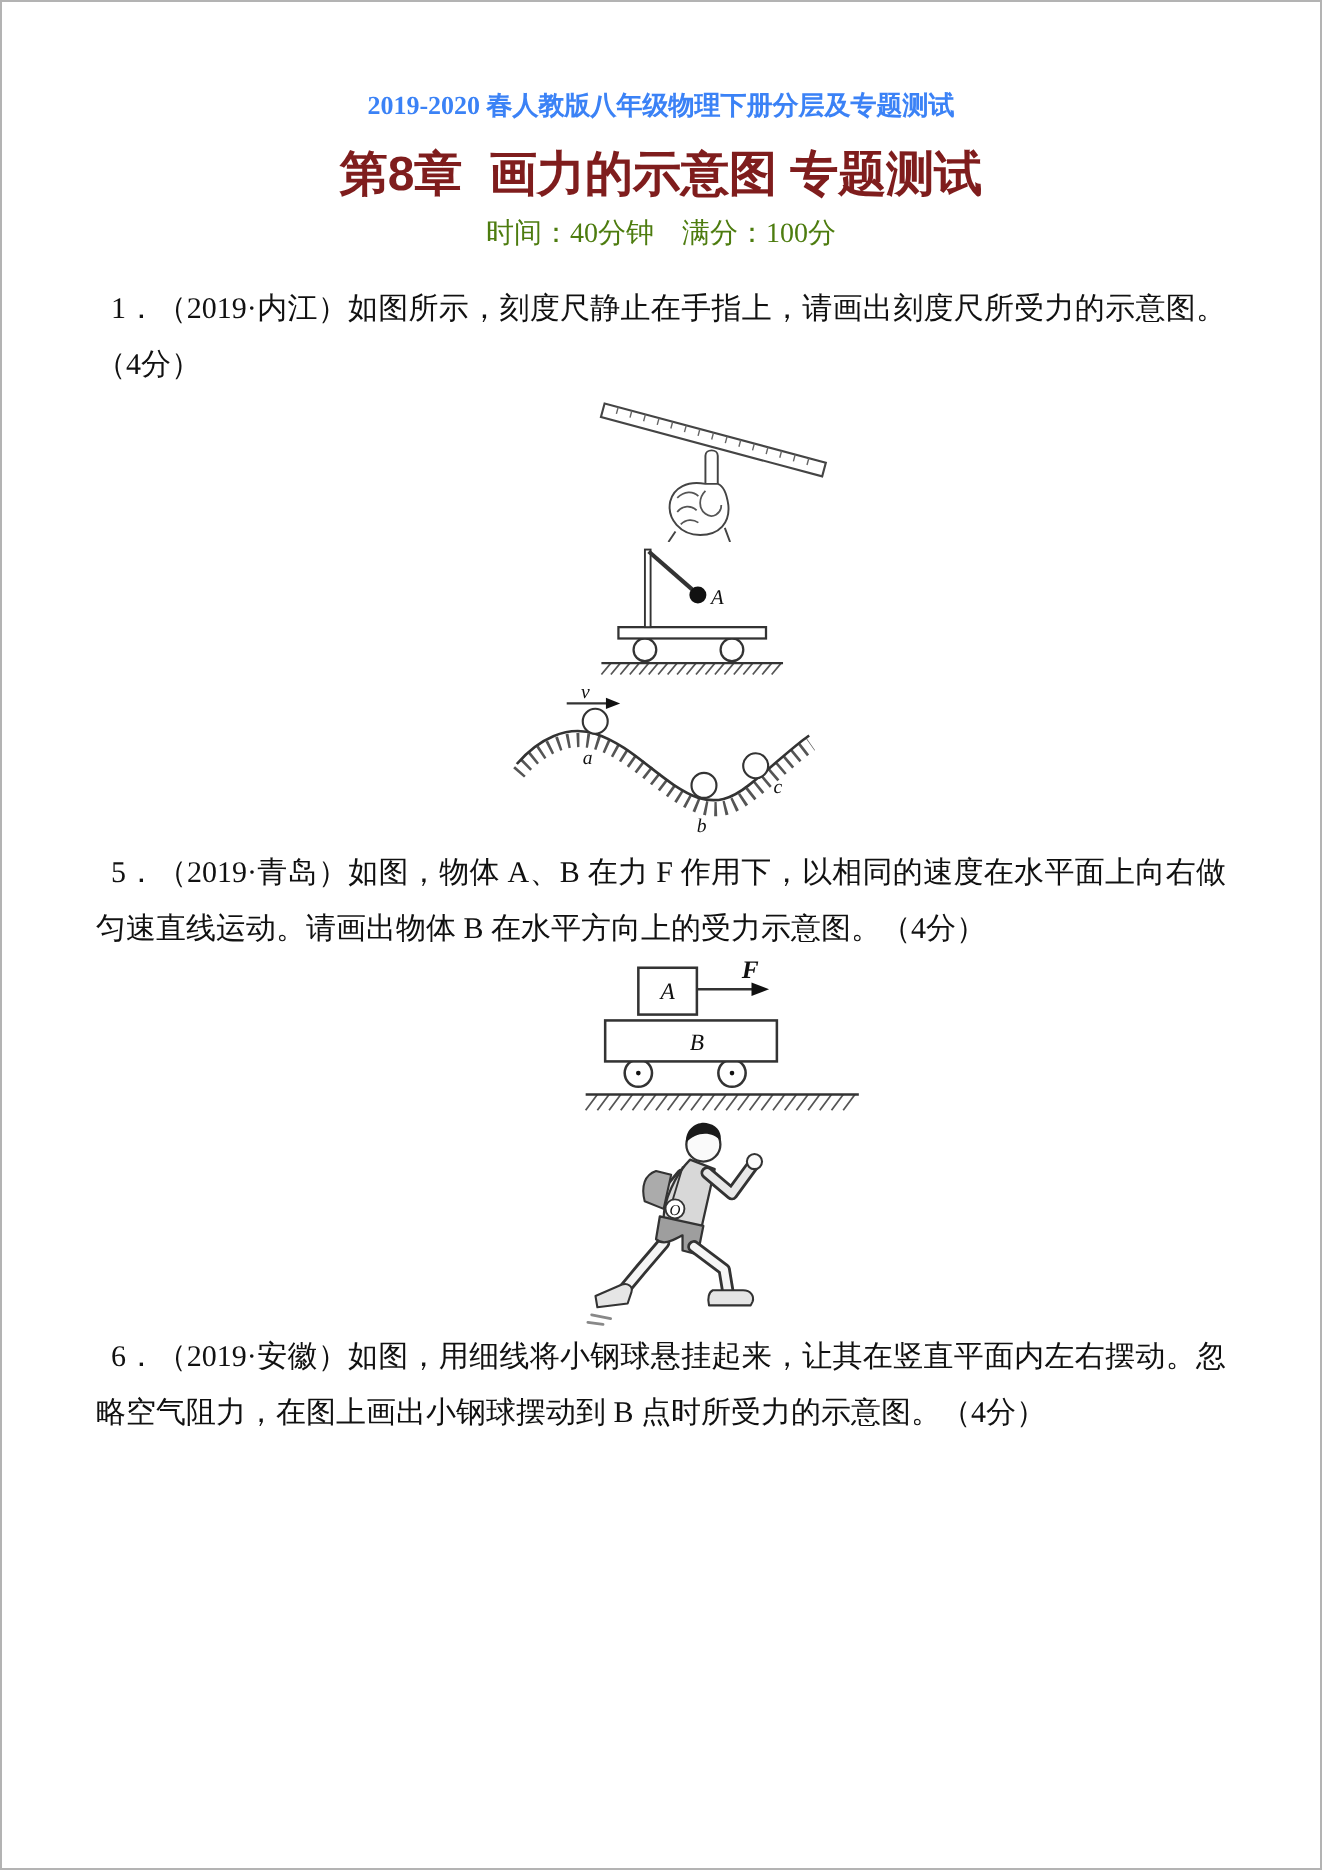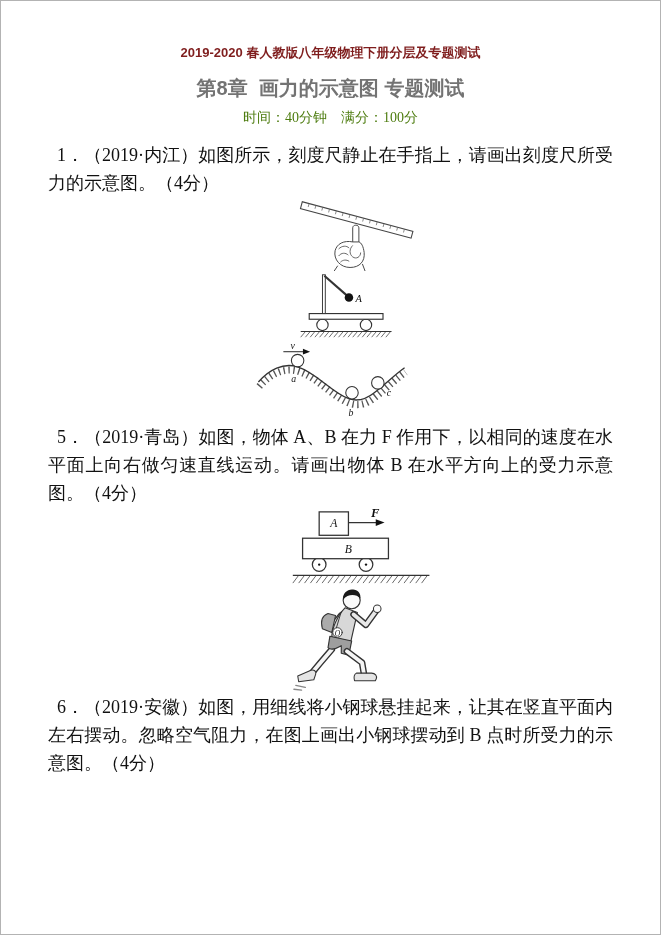--- a/index.html
+++ b/index.html
@@ -3,35 +3,35 @@
 <meta charset="utf-8">
 <style>
   html,body{margin:0;padding:0;}
   body{
     width:661px;height:935px;box-sizing:border-box;
     background:#ffffff;border:1px solid #b3b3b3;
     font-family:"Liberation Serif",serif;color:#1a1a1a;
   }
   .sheet{padding:44px 47px 0 47px;}
   .course-header{
-    text-align:center;color:#7f1d1d;font-weight:bold;
-    font-family:Liberation Sans, sans-serif;
+    text-align:center;color:#3b82f6;font-weight:bold;
+    font-family:Liberation Serif, serif;
     font-size:13px;line-height:16px;white-space:pre-wrap;
   }
   .page-title{
-    margin:14px 0 0 0;text-align:center;color:#737373;font-weight:bold;
+    margin:14px 0 0 0;text-align:center;color:#7f1d1d;font-weight:bold;
     font-family:"Liberation Sans",sans-serif;
-    font-size:20px;line-height:26px;white-space:pre-wrap;
+    font-size:24px;line-height:26px;white-space:pre-wrap;
   }
   .meta{
     margin-top:6px;text-align:center;color:#4d7c0f;
     font-size:14px;line-height:22px;white-space:pre-wrap;
   }
   p.q{
-    margin:0;font-size:18px;line-height:28px;color:#111;
+    margin:0;font-size:15px;line-height:28px;color:#111;
     text-indent:0.5em;text-align:justify;white-space:pre-wrap;
   }
   p.q.first{margin-top:12px;}
   .fig{display:flex;justify-content:center;align-items:flex-start;}
   svg{display:block;}
   svg text{font-family:"Liberation Serif",serif;font-style:italic;fill:#111;}
 </style>
 </head>
 <body>
 

